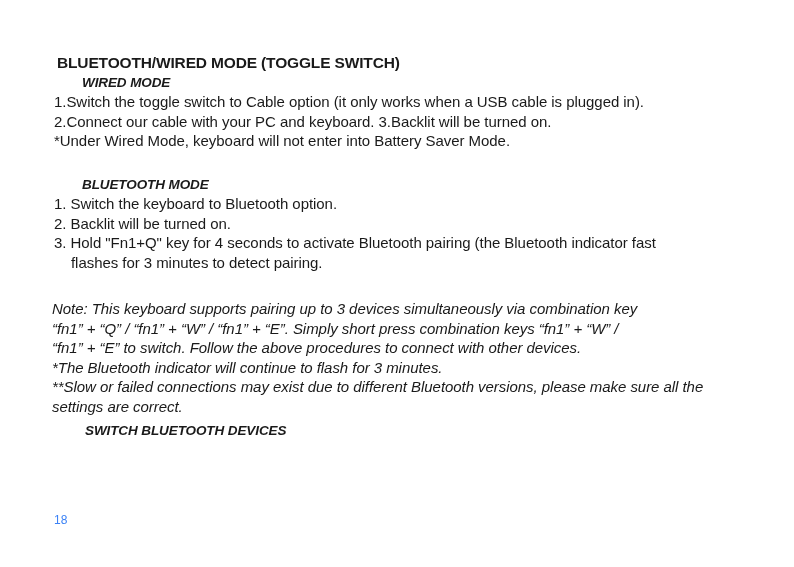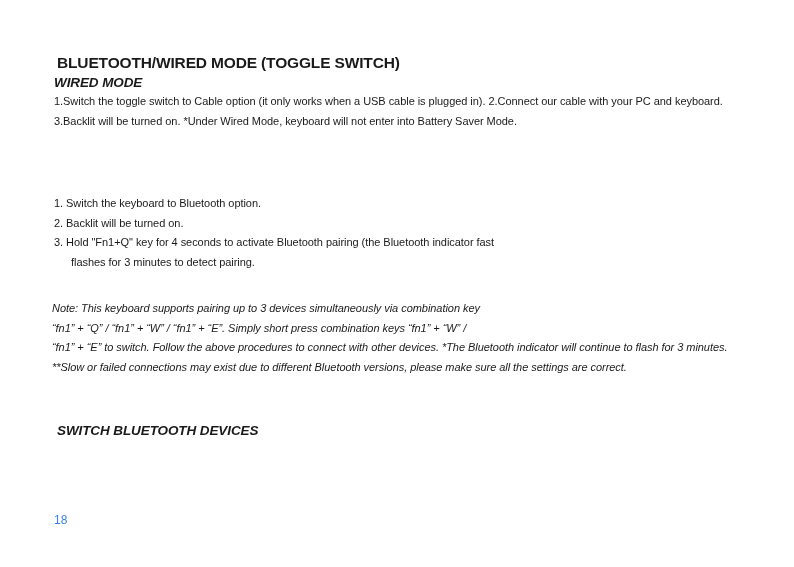--- a/index.html
+++ b/index.html
@@ -36,29 +36,30 @@
   }
 
   
   .sub-head {
     position: absolute;
     font-size: 13.5px;
     font-weight: bold;
     font-style: italic;
     letter-spacing: -0.1px;
     white-space: nowrap;
+    margin-left: 28px;
   }
   .sub-head.wired      { left: 54px; top: 75px; }
   .sub-head.bluetooth  { left: 54px; top: 177px; }
   .sub-head.switch-dev { left: 57px; top: 423px; }
 
   
   .block {
     position: absolute;
-    font-size: 11px;
+    font-size: 15px;
     line-height: 19.6px;
     letter-spacing: -0.05px;
   }
   .block .line { white-space: nowrap; }
 
   .block.wired-steps { left: 54px; top: 92px; }
   .block.bt-steps    { left: 54px; top: 194px; }
   .block.note        { left: 52px; top: 299px; font-style: italic; }
   .block.switch-body { left: 57px; top: 440px; }
 
@@ -84,20 +85,21 @@
 
   <div class="sub-head wired">WIRED MODE</div>
 
   <div class="block wired-steps">
     <span class="line">1.Switch the toggle switch to Cable option (it only works when a USB cable is plugged in).</span>
     <span class="line">2.Connect our cable with your PC and keyboard.</span>
     <span class="line">3.Backlit will be turned on.</span>
     <span class="line">*Under Wired Mode, keyboard will not enter into Battery Saver Mode.</span>
   </div>
 
+  <div class="sub-head bluetooth">BLUETOOTH MODE</div>
 
   <div class="block bt-steps">
     <span class="item">
       <span class="line">1. Switch the keyboard to Bluetooth option.</span>
     </span>
     <span class="item">
       <span class="line">2. Backlit will be turned on.</span>
     </span>
     <span class="item">
       <span class="line">3. Hold "Fn1+Q" key for 4 seconds to activate Bluetooth pairing (the Bluetooth indicator fast</span>

